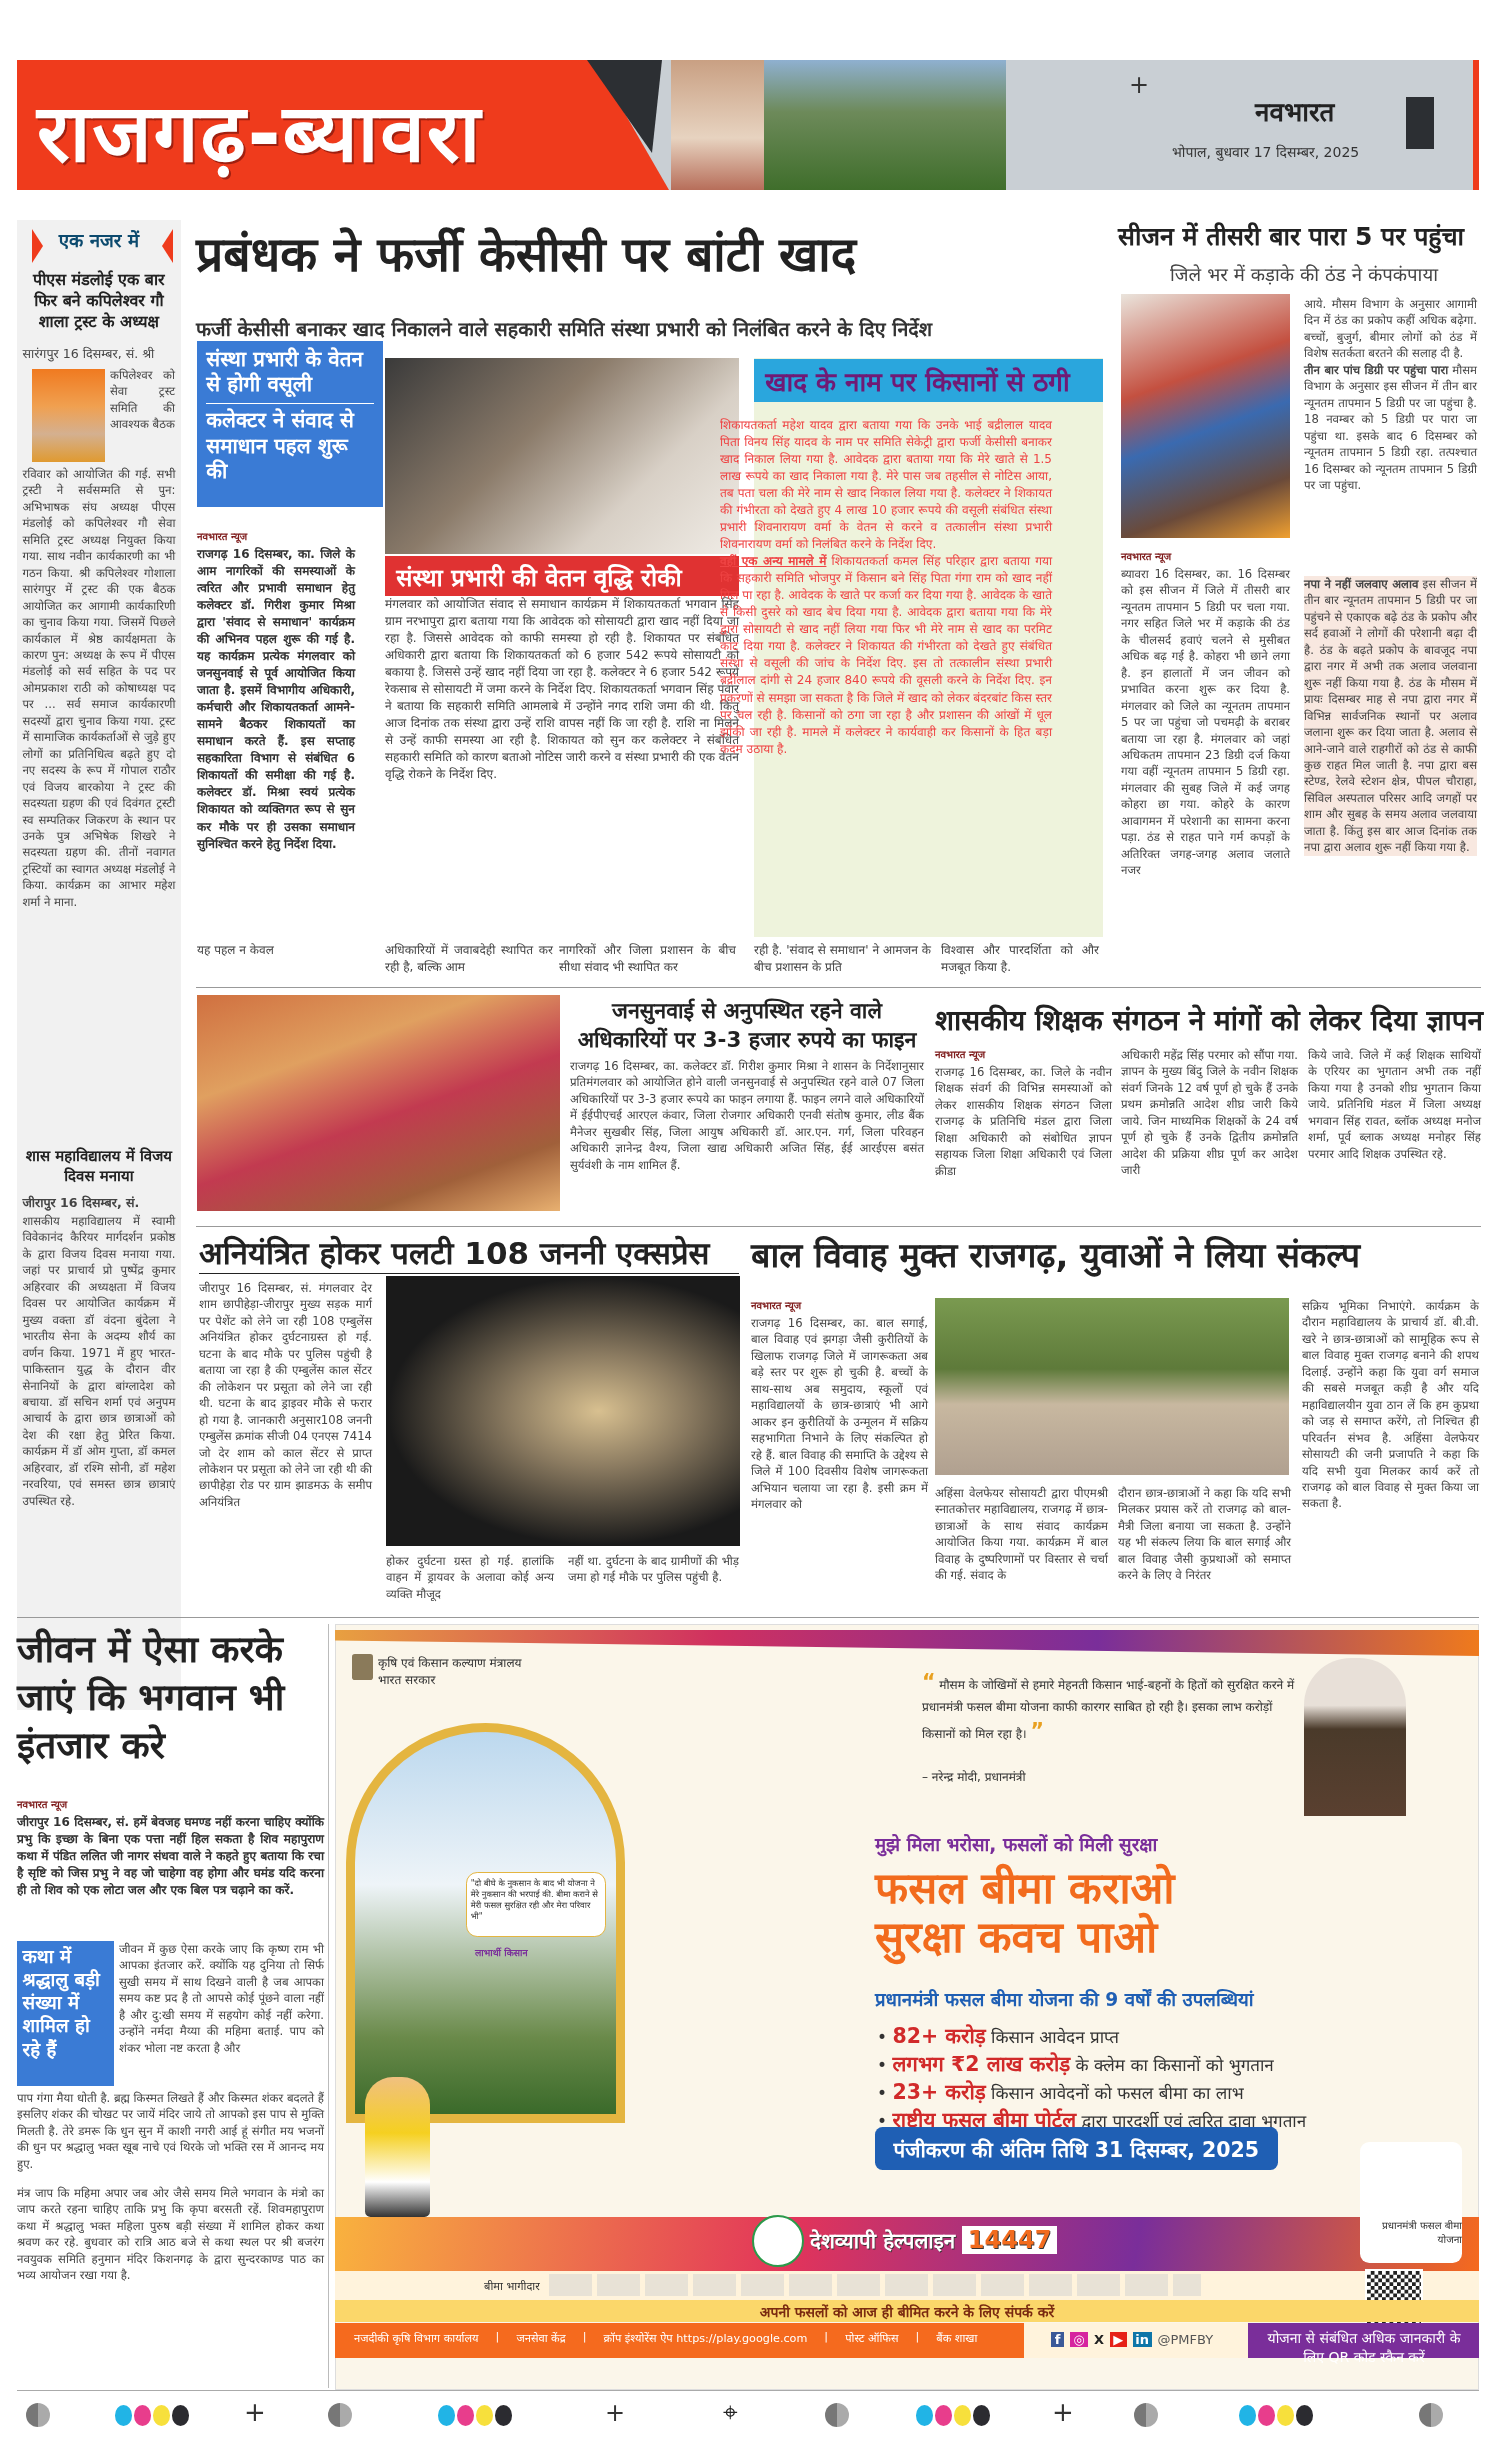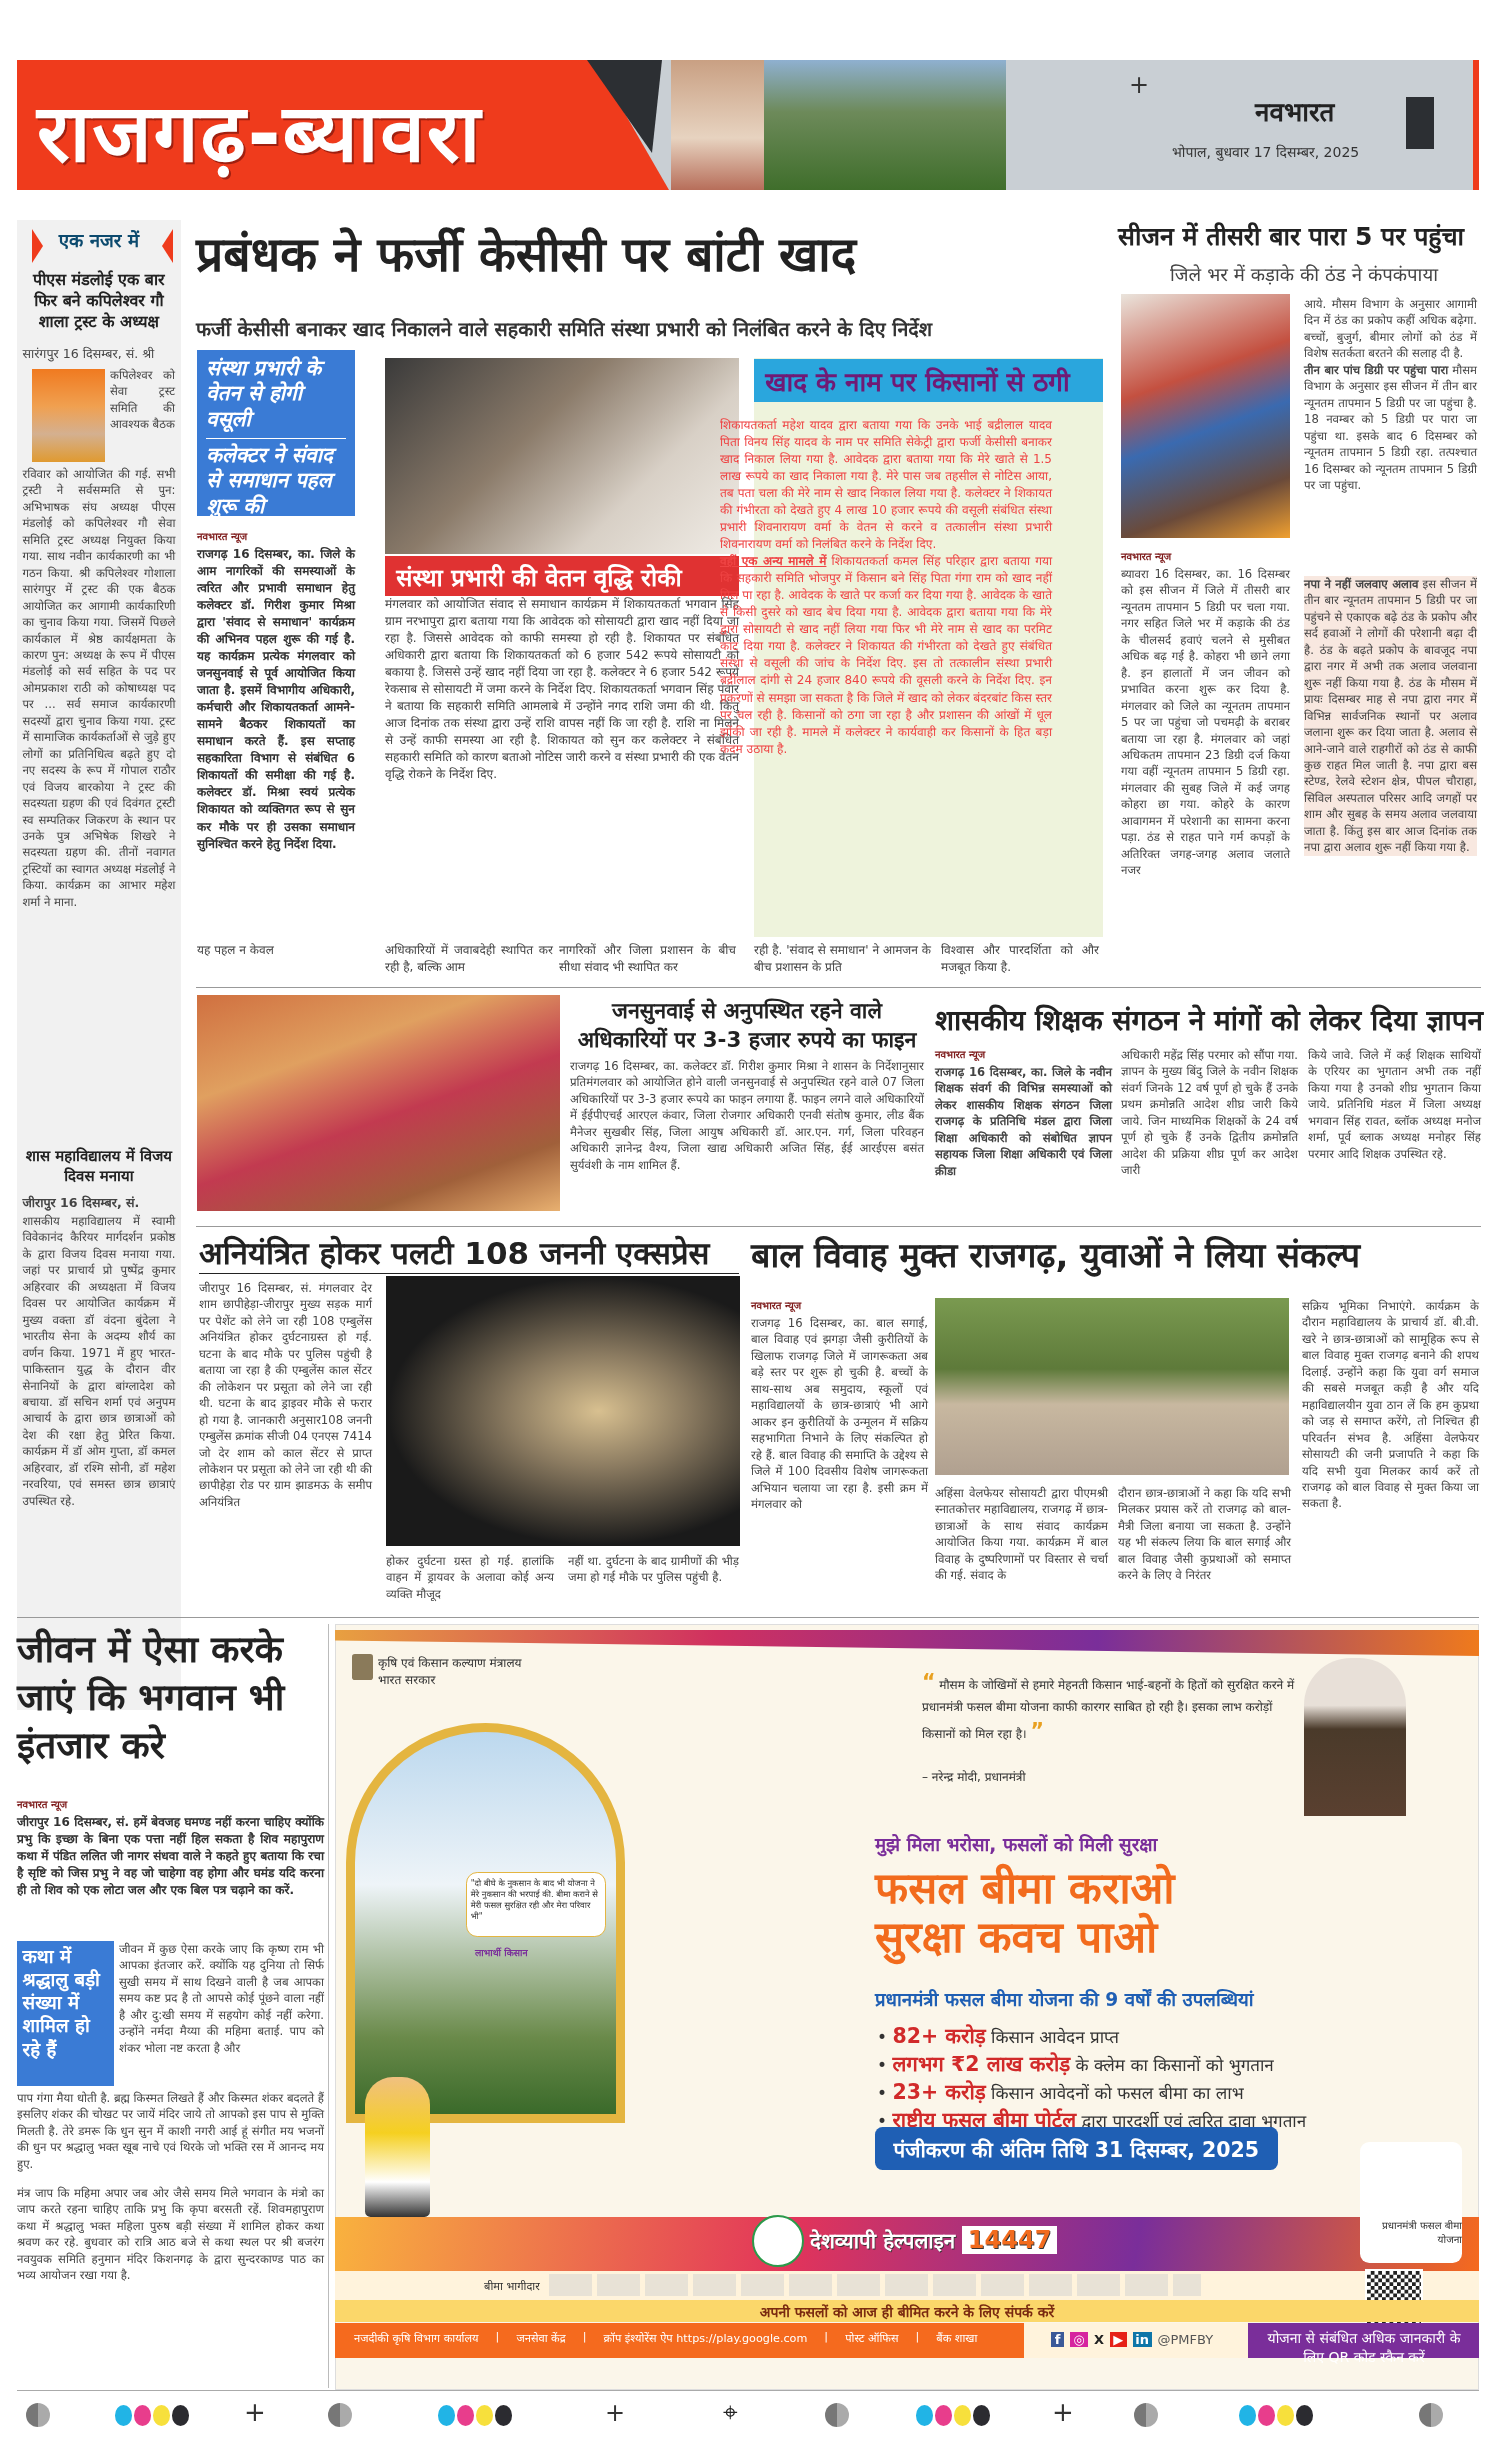--- a/index.html
+++ b/index.html
@@ -74,21 +74,21 @@
 <div class="abs body-t" style="left:22.4px;top:345px;width:153px;">सारंगपुर 16 दिसम्बर, सं. श्री</div>
 <div class="abs photo" style="left:32px;top:369px;width:73px;height:93px;background:linear-gradient(180deg,#f07a20 0%,#f0a050 40%,#d4b090 70%,#e09a30 100%);"></div>
 <div class="abs body-t" style="left:110px;top:367px;width:65px;font-size:11.6px;">कपिलेश्वर को सेवा ट्रस्ट समिति की आवश्यक बैठक</div>
 <div class="abs body-t" style="left:22.4px;top:466px;width:153px;font-size:11.6px;">रविवार को आयोजित की गई. सभी ट्रस्टी ने सर्वसम्मति से पुन: अभिभाषक संघ अध्यक्ष पीएस मंडलोई को कपिलेश्वर गौ सेवा समिति ट्रस्ट अध्यक्ष नियुक्त किया गया. साथ नवीन कार्यकारणी का भी गठन किया. श्री कपिलेश्वर गोशाला सारंगपुर में ट्रस्ट की एक बैठक आयोजित कर आगामी कार्यकारिणी का चुनाव किया गया. जिसमें पिछले कार्यकाल में श्रेष्ठ कार्यक्षमता के कारण पुन: अध्यक्ष के रूप में पीएस मंडलोई को सर्व सहित के पद पर ओमप्रकाश राठी को कोषाध्यक्ष पद पर ... सर्व समाज कार्यकारणी सदस्यों द्वारा चुनाव किया गया. ट्रस्ट में सामाजिक कार्यकर्ताओं से जुड़े हुए लोगों का प्रतिनिधित्व बढ़ते हुए दो नए सदस्य के रूप में गोपाल राठौर एवं विजय बारकोया ने ट्रस्ट की सदस्यता ग्रहण की एवं दिवंगत ट्रस्टी स्व सम्पतिकर जिकरण के स्थान पर उनके पुत्र अभिषेक शिखरे ने सदस्यता ग्रहण की. तीनों नवागत ट्रस्टियों का स्वागत अध्यक्ष मंडलोई ने किया. कार्यक्रम का आभार महेश शर्मा ने माना.</div>
 <div class="abs side-h" style="left:22.4px;top:1147px;width:153px;font-size:15px;">शास महाविद्यालय में विजय दिवस मनाया</div>
 <div class="abs body-t" style="left:22.4px;top:1194px;width:153px;font-weight:bold;">जीरापुर 16 दिसम्बर, सं.</div>
 <div class="abs body-t" style="left:22.4px;top:1213px;width:153px;font-size:11.6px;">शासकीय महाविद्यालय में स्वामी विवेकानंद कैरियर मार्गदर्शन प्रकोष्ठ के द्वारा विजय दिवस मनाया गया. जहां पर प्राचार्य प्रो पुष्पेंद्र कुमार अहिरवार की अध्यक्षता में विजय दिवस पर आयोजित कार्यक्रम में मुख्य वक्ता डॉ वंदना बुंदेला ने भारतीय सेना के अदम्य शौर्य का वर्णन किया. 1971 में हुए भारत-पाकिस्तान युद्ध के दौरान वीर सेनानियों के द्वारा बांग्लादेश को बचाया. डॉ सचिन शर्मा एवं अनुपम आचार्य के द्वारा छात्र छात्राओं को देश की रक्षा हेतु प्रेरित किया. कार्यक्रम में डॉ ओम गुप्ता, डॉ कमल अहिरवार, डॉ रश्मि सोनी, डॉ महेश नरवरिया, एवं समस्त छात्र छात्राएं उपस्थित रहे.</div>
 
 <div class="abs headline" style="left:196px;top:220px;width:903px;font-size:48px;">प्रबंधक ने फर्जी केसीसी पर बांटी खाद</div>
 <div class="abs headline" style="left:196px;top:315px;width:894px;font-size:19.6px;color:#333;">फर्जी केसीसी बनाकर खाद निकालने वाले सहकारी समिति संस्था प्रभारी को निलंबित करने के दिए निर्देश</div>
-<div class="abs blue-box" style="left:197px;top:350px;width:158px;height:166px;font-style:italic;">
+<div class="abs blue-box" style="left:197px;top:341px;width:186px;height:166px;">
   <div style="padding-bottom:5.6px;border-bottom:1.9px solid #fff;margin-bottom:3.7px;">संस्था प्रभारी के वेतन से होगी वसूली</div>
   <div>कलेक्टर ने संवाद से समाधान पहल शुरू की</div>
 </div>
 <div class="abs byline" style="left:197px;top:529px;width:158px;">नवभारत न्यूज</div>
 <div class="abs body-t" style="left:197px;top:546px;width:158px;font-weight:bold;color:#333;font-size:12px;">राजगढ़ 16 दिसम्बर, का. जिले के आम नागरिकों की समस्याओं के त्वरित और प्रभावी समाधान हेतु कलेक्टर डॉ. गिरीश कुमार मिश्रा द्वारा 'संवाद से समाधान' कार्यक्रम की अभिनव पहल शुरू की गई है. यह कार्यक्रम प्रत्येक मंगलवार को जनसुनवाई से पूर्व आयोजित किया जाता है. इसमें विभागीय अधिकारी, कर्मचारी और शिकायतकर्ता आमने-सामने बैठकर शिकायतों का समाधान करते हैं. इस सप्ताह सहकारिता विभाग से संबंधित 6 शिकायतों की समीक्षा की गई है. कलेक्टर डॉ. मिश्रा स्वयं प्रत्येक शिकायत को व्यक्तिगत रूप से सुन कर मौके पर ही उसका समाधान सुनिश्चित करने हेतु निर्देश दिया.</div>
 <div class="abs body-t" style="left:197px;top:942px;width:158px;font-size:12px;">यह पहल न केवल</div>
 <div class="abs photo" style="left:385px;top:358px;width:354px;height:196px;background:linear-gradient(135deg,#3a3a3a 0%,#8b7b6a 40%,#d8d0c6 70%,#f0ece6 100%);"></div>
 <div class="abs red-band" style="left:385px;top:556px;width:354px;">संस्था प्रभारी की वेतन वृद्धि रोकी</div>
 <div class="abs body-t" style="left:385px;top:596px;width:354px;font-size:12px;">मंगलवार को आयोजित संवाद से समाधान कार्यक्रम में शिकायतकर्ता भगवान सिंह ग्राम नरभापुरा द्वारा बताया गया कि आवेदक को सोसायटी द्वारा खाद नहीं दिया जा रहा है. जिससे आवेदक को काफी समस्या हो रही है. शिकायत पर संबंधित अधिकारी द्वारा बताया कि शिकायतकर्ता को 6 हजार 542 रूपये सोसायटी को बकाया है. जिससे उन्हें खाद नहीं दिया जा रहा है. कलेक्टर ने 6 हजार 542 रूपये रेकसाब से सोसायटी में जमा करने के निर्देश दिए. शिकायतकर्ता भगवान सिंह पंवार ने बताया कि सहकारी समिति आमलाबे में उन्होंने नगद राशि जमा की थी. किंतु आज दिनांक तक संस्था द्वारा उन्हें राशि वापस नहीं कि जा रही है. राशि ना मिलने से उन्हें काफी समस्या आ रही है. शिकायत को सुन कर कलेक्टर ने संबंधित सहकारी समिति को कारण बताओ नोटिस जारी करने व संस्था प्रभारी की एक वेतन वृद्धि रोकने के निर्देश दिए.</div>
 <div class="abs body-t" style="left:385px;top:942px;width:168px;font-size:12px;">अधिकारियों में जवाबदेही स्थापित कर रही है, बल्कि आम</div>
@@ -120,21 +120,21 @@
 </div>
 
 <div class="abs divider-h" style="left:196px;top:987px;width:1285px;"></div>
 
 <div class="abs photo" style="left:197px;top:995px;width:363px;height:216px;background:linear-gradient(160deg,#d07040 0%,#e0a060 30%,#c23a50 55%,#a0603a 80%,#e8b070 100%);"></div>
 <div class="abs headline" style="left:570px;top:995px;width:354px;font-size:21.4px;text-align:center;">जनसुनवाई से अनुपस्थित रहने वाले अधिकारियों पर 3-3 हजार रुपये का फाइन</div>
 <div class="abs body-t" style="left:570px;top:1058px;width:354px;font-size:11.6px;">राजगढ़ 16 दिसम्बर, का. कलेक्टर डॉ. गिरीश कुमार मिश्रा ने शासन के निर्देशानुसार प्रतिमंगलवार को आयोजित होने वाली जनसुनवाई से अनुपस्थित रहने वाले 07 जिला अधिकारियों पर 3-3 हजार रूपये का फाइन लगाया हैं. फाइन लगने वाले अधिकारियों में ईईपीएचई आरएल कंवार, जिला रोजगार अधिकारी एनवी संतोष कुमार, लीड बैंक मैनेजर सुखबीर सिंह, जिला आयुष अधिकारी डॉ. आर.एन. गर्ग, जिला परिवहन अधिकारी ज्ञानेन्द्र वैश्य, जिला खाद्य अधिकारी अजित सिंह, ईई आरईएस बसंत सुर्यवंशी के नाम शामिल हैं.</div>
 
 <div class="abs headline" style="left:935px;top:1000px;width:549px;font-size:28px;">शासकीय शिक्षक संगठन ने मांगों को लेकर दिया ज्ञापन</div>
 <div class="abs byline" style="left:935px;top:1047px;width:177px;">नवभारत न्यूज</div>
-<div class="abs body-t" style="left:935px;top:1064px;width:177px;font-size:11.6px;font-weight:bold;">राजगढ़ 16 दिसम्बर, का. जिले के नवीन शिक्षक संवर्ग की विभिन्न समस्याओं को लेकर शासकीय शिक्षक संगठन जिला राजगढ़ के प्रतिनिधि मंडल द्वारा जिला शिक्षा अधिकारी को संबोधित ज्ञापन सहायक जिला शिक्षा अधिकारी एवं जिला क्रीडा</div>
+<div class="abs body-t" style="left:935px;top:1064px;width:177px;font-size:11.6px;">राजगढ़ 16 दिसम्बर, का. जिले के नवीन शिक्षक संवर्ग की विभिन्न समस्याओं को लेकर शासकीय शिक्षक संगठन जिला राजगढ़ के प्रतिनिधि मंडल द्वारा जिला शिक्षा अधिकारी को संबोधित ज्ञापन सहायक जिला शिक्षा अधिकारी एवं जिला क्रीडा</div>
 <div class="abs body-t" style="left:1121px;top:1047px;width:177px;font-size:11.6px;">अधिकारी महेंद्र सिंह परमार को सौंपा गया. ज्ञापन के मुख्य बिंदु जिले के नवीन शिक्षक संवर्ग जिनके 12 वर्ष पूर्ण हो चुके हैं उनके प्रथम क्रमोन्नति आदेश शीघ्र जारी किये जाये. जिन माध्यमिक शिक्षकों के 24 वर्ष पूर्ण हो चुके हैं उनके द्वितीय क्रमोन्नति आदेश की प्रक्रिया शीघ्र पूर्ण कर आदेश जारी</div>
 <div class="abs body-t" style="left:1308px;top:1047px;width:173px;font-size:11.6px;">किये जावे. जिले में कई शिक्षक साथियों के एरियर का भुगतान अभी तक नहीं किया गया है उनको शीघ्र भुगतान किया जाये. प्रतिनिधि मंडल में जिला अध्यक्ष भगवान सिंह रावत, ब्लॉक अध्यक्ष मनोज शर्मा, पूर्व ब्लाक अध्यक्ष मनोहर सिंह परमार आदि शिक्षक उपस्थित रहे.</div>
 
 <div class="abs divider-h" style="left:196px;top:1226px;width:1285px;"></div>
 
 <div class="abs headline" style="left:199px;top:1231px;width:540px;font-size:31px;border-bottom:1.9px solid #222;">अनियंत्रित होकर पलटी 108 जननी एक्सप्रेस</div>
 <div class="abs body-t" style="left:199px;top:1280px;width:173px;font-size:11.6px;">जीरापुर 16 दिसम्बर, सं. मंगलवार देर शाम छापीहेड़ा-जीरापुर मुख्य सड़क मार्ग पर पेशेंट को लेने जा रही 108 एम्बुलेंस अनियंत्रित होकर दुर्घटनाग्रस्त हो गई. घटना के बाद मौके पर पुलिस पहुंची है बताया जा रहा है की एम्बुलेंस काल सेंटर की लोकेशन पर प्रसूता को लेने जा रही थी. घटना के बाद ड्राइवर मौके से फरार हो गया है. जानकारी अनुसार108 जननी एम्बुलेंस क्रमांक सीजी 04 एनएस 7414 जो देर शाम को काल सेंटर से प्राप्त लोकेशन पर प्रसूता को लेने जा रही थी की छापीहेड़ा रोड पर ग्राम झाडमऊ के समीप अनियंत्रित</div>
 <div class="abs photo" style="left:386px;top:1276px;width:354px;height:270px;background:radial-gradient(ellipse at 60% 50%,#d8c090 0%,#8a7a60 30%,#1a1a1a 70%);"></div>
 <div class="abs body-t" style="left:386px;top:1553px;width:168px;font-size:11.6px;">होकर दुर्घटना ग्रस्त हो गई. हालांकि वाहन में ड्रायवर के अलावा कोई अन्य व्यक्ति मौजूद</div>
 <div class="abs body-t" style="left:568px;top:1553px;width:171px;font-size:11.6px;">नहीं था. दुर्घटना के बाद ग्रामीणों की भीड़ जमा हो गई मौके पर पुलिस पहुंची है.</div>

